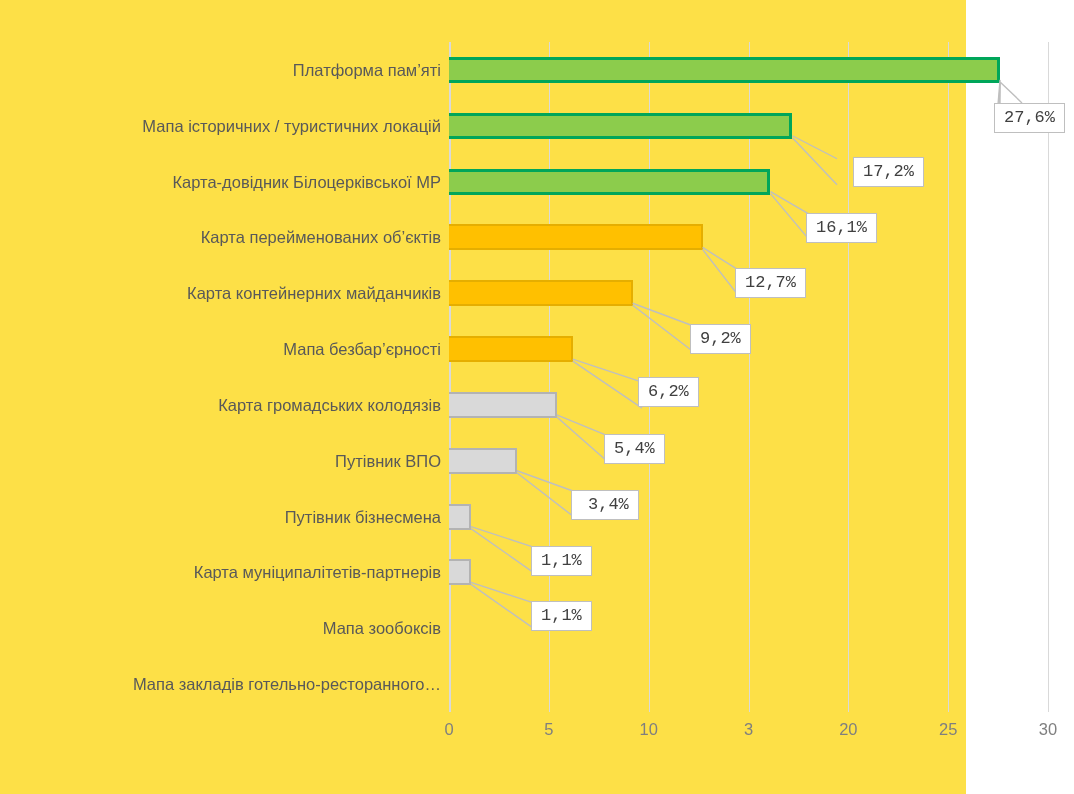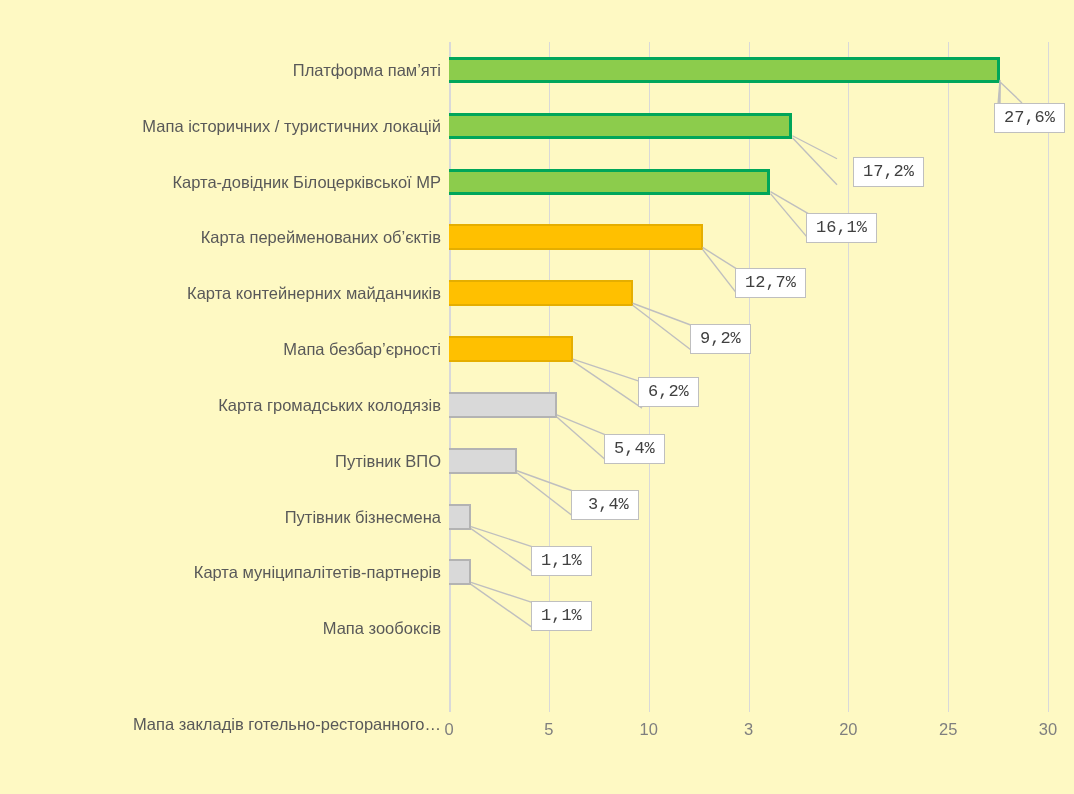--- a/index.html
+++ b/index.html
@@ -11,23 +11,23 @@
     width: 1074px;
     height: 794px;
     font-family: "Liberation Sans", sans-serif;
     overflow: hidden;
     position: relative;
   }
 
   #chart-root {
     position: absolute;
     left: 0; top: 0;
-    width: 1074px;
+    width: 966px;
     height: 794px;
-    background: #fef9c3;
+    background: #fde047;
   }
 
   
   .cat-labels {
     position: absolute;
     left: 0;
     top: 42px;
     width: 441px;
     height: 670px;
   }
@@ -134,21 +134,21 @@
       <div class="cat-label" style="top: 73.75px; padding-left: 36px;">Мапа історичних / туристичних локацій</div>
       <div class="cat-label" style="top: 129.583px;">Карта-довідник Білоцерківської МР</div>
       <div class="cat-label" style="top: 185.417px;">Карта перейменованих об’єктів</div>
       <div class="cat-label" style="top: 241.25px;">Карта контейнерних майданчиків</div>
       <div class="cat-label" style="top: 297.083px;">Мапа безбар’єрності</div>
       <div class="cat-label" style="top: 352.917px;">Карта громадських колодязів</div>
       <div class="cat-label" style="top: 408.75px;">Путівник ВПО</div>
       <div class="cat-label" style="top: 464.583px;">Путівник бізнесмена</div>
       <div class="cat-label" style="top: 520.417px;">Карта муніципалітетів-партнерів</div>
       <div class="cat-label" style="top: 576.25px;">Мапа зообоксів</div>
-      <div class="cat-label" style="top: 632.083px; margin-top: 40px;">Мапа закладів готельно-ресторанного…</div>
+      <div class="cat-label" style="top: 632.083px;">Мапа закладів готельно-ресторанного…</div>
     </div>
 
   <div class="plot">
     <svg class="leader" viewBox="0 0 599 670" preserveAspectRatio="none">
         <path d="M 551.0799999999999 37.91666666666667 L 549 62.91666666666667" stroke="#BFBFBF" stroke-width="1.4" fill="none"></path>
         <path d="M 551.0799999999999 39.91666666666667 L 549 88.91666666666667" stroke="#BFBFBF" stroke-width="1.4" fill="none"></path>
         <path d="M 343.4266666666666 93.75 L 388 116.75" stroke="#BFBFBF" stroke-width="1.4" fill="none"></path>
         <path d="M 343.4266666666666 95.75 L 388 142.75" stroke="#BFBFBF" stroke-width="1.4" fill="none"></path>
         <path d="M 321.4633333333333 149.58333333333334 L 361 172.58333333333334" stroke="#BFBFBF" stroke-width="1.4" fill="none"></path>
         <path d="M 321.4633333333333 151.58333333333334 L 361 198.58333333333334" stroke="#BFBFBF" stroke-width="1.4" fill="none"></path>

